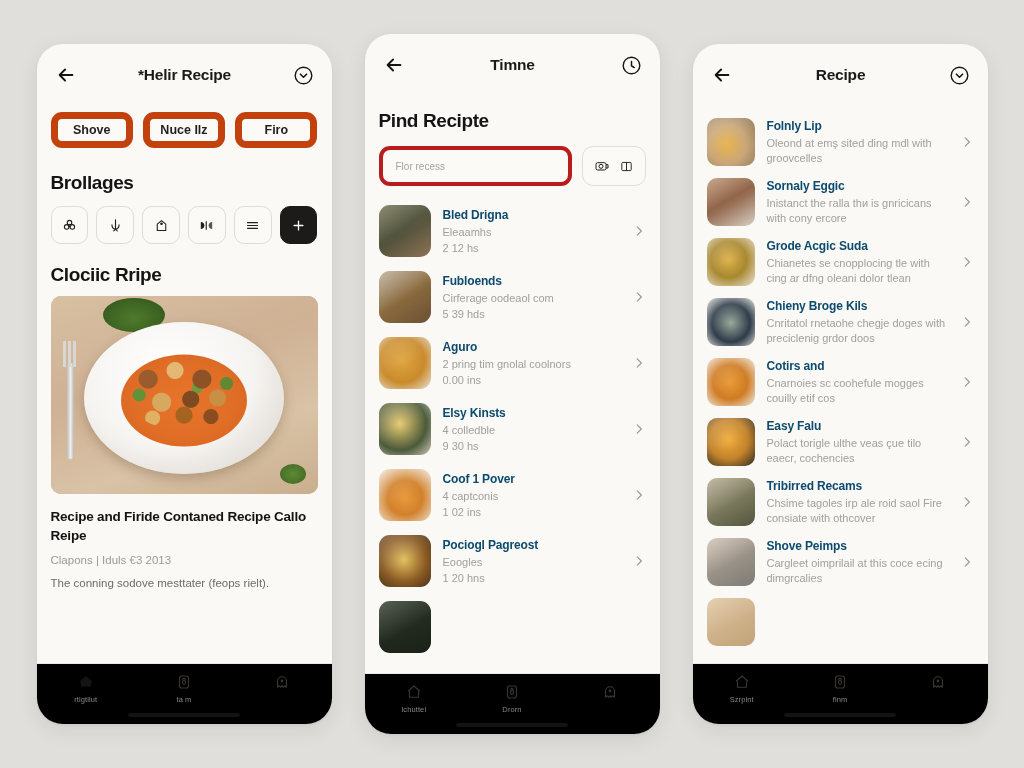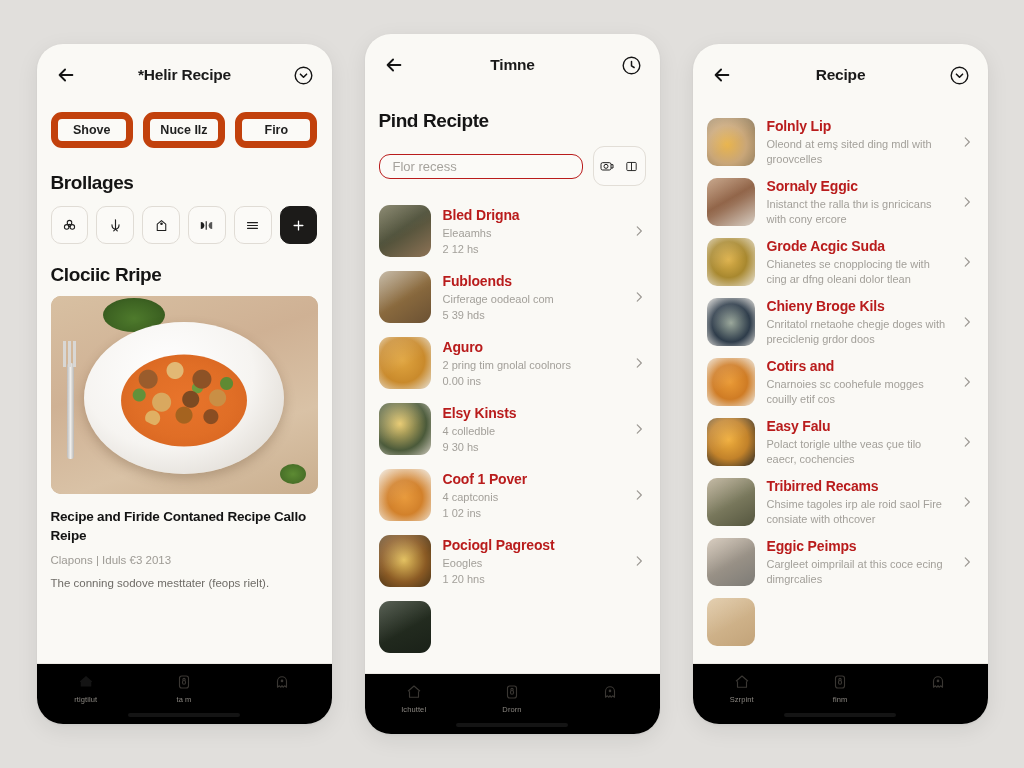--- a/index.html
+++ b/index.html
@@ -215,26 +215,26 @@
 
   
   .search-row {
     display: flex;
     gap: 10px;
     padding: 0 14px;
     align-items: center;
   }
   .search-input {
     flex: 1;
-    height: 25px;
-    border: 1px solid #b91c1c;
+    height: 40px;
+    border: 4px solid #b91c1c;
     border-radius: 11px;
     background: #fbfaf7;
     padding: 0 13px;
-    font-size: 13px;
+    font-size: 10px;
     color: #4a4742;
     font-family: "Liberation Sans", sans-serif;
     outline: none;
   }
   .search-input::placeholder { color: #a5a29c; }
   .search-actions {
     width: 64px; height: 40px;
     border: 1px solid #e2ded7;
     border-radius: 11px;
     background: #fbfaf7;
@@ -268,23 +268,23 @@
     position: relative;
     overflow: hidden;
   }
   .thumb.sq { width: 48px; height: 48px; border-radius: 10px; }
   .thumb .glare {
     position: absolute; inset: 0;
     background: linear-gradient(150deg, rgba(255,255,255,0.22), rgba(255,255,255,0) 55%);
   }
   .row-text { flex: 1 1 auto; min-width: 0; }
   .row-title {
-    font-size: 14px;
+    font-size: 12px;
     font-weight: 700;
-    color: #b91c1c;
+    color: #0c4a6e;
     letter-spacing: -0.15px;
   }
   .row-sub {
     font-size: 11px;
     color: #a3a09a;
     margin-top: 3px;
     line-height: 1.32;
   }
   .row-sub2 {
     font-size: 11px;
@@ -703,21 +703,21 @@
         <svg class="chev" viewBox="0 0 24 24" fill="none" stroke="#9b9892" stroke-width="2" stroke-linecap="round" stroke-linejoin="round">
             <path d="M9 5l7 7-7 7"></path>
           </svg>
       </div>
 
       <div class="row compact">
         <div class="thumb sq" style="background:linear-gradient(150deg,#cdbfae,#9a9287 50%,#7d7b76);">
             <div class="glare"></div>
           </div>
         <div class="row-text">
-          <div class="row-title">Eggic Peimps</div>
+          <div class="row-title">Shove Peimps</div>
           <div class="row-sub">Cargleet oimprilail at this coce ecing dimgrcalies</div>
         </div>
         <svg class="chev" viewBox="0 0 24 24" fill="none" stroke="#9b9892" stroke-width="2" stroke-linecap="round" stroke-linejoin="round">
             <path d="M9 5l7 7-7 7"></path>
           </svg>
       </div>
 
       <div class="row compact">
         <div class="thumb sq" style="background:linear-gradient(150deg,#dcc29b,#c2a379);">
             <div class="glare"></div>

